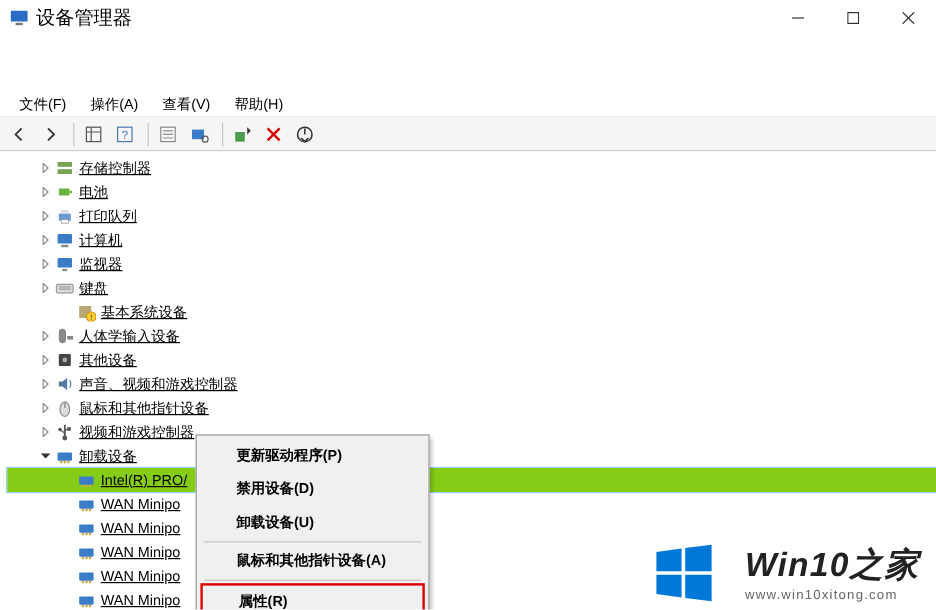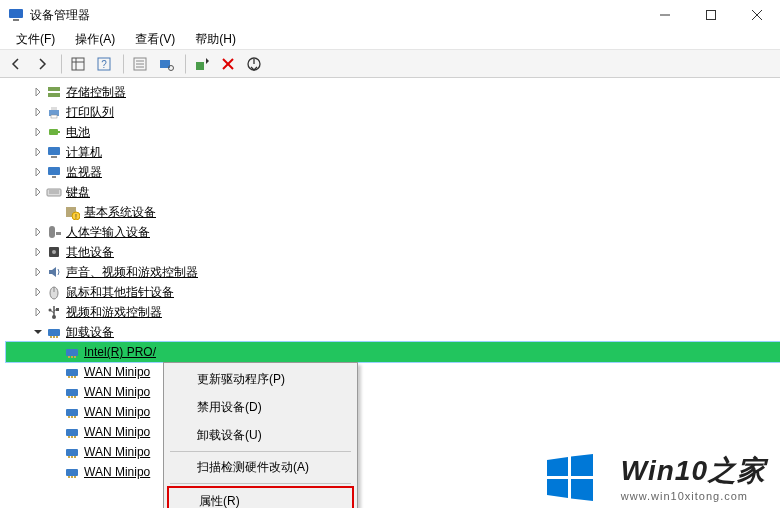--- a/index.html
+++ b/index.html
@@ -1,45 +1,45 @@
 <!DOCTYPE html>
 <html><head>
 <meta charset="utf-8">
 <style>
 * { margin: 0; padding: 0; box-sizing: border-box; font-family: "Microsoft YaHei", "Segoe UI", sans-serif; }
 body { background: #fff; width: 780px; height: 508px; overflow: hidden; position: relative; }
 
 
 .titlebar { height: 30px; display: flex; align-items: center; padding: 0 0 0 8px; }
 .titlebar .icon { width: 16px; height: 16px; margin-right: 6px; }
-.titlebar .title { font-size: 12px; flex: 1; }
+.titlebar .title { font-size: 16px; flex: 1; }
 .win-btn { width: 46px; height: 30px; display: flex; align-items: center; justify-content: center; font-size: 14px; color: #333; }
 .win-btn svg { width: 10px; height: 10px; }
 
 
-.menubar { height: 20px; display: flex; align-items: center; padding-left: 6px; border-bottom: 1px solid #e5e5e5; }
+.menubar { height: 20px; display: flex; align-items: center; padding-left: 6px; border-bottom: 1px solid #e5e5e5; margin-top: 48px; }
 .menubar span { font-size: 12px; padding: 2px 10px; }
 
 
 .toolbar { height: 28px; display: flex; align-items: center; padding: 0 4px; border-bottom: 1px solid #d0d0d0; background: #f5f5f5; }
 .tbtn { width: 24px; height: 24px; display: flex; align-items: center; justify-content: center; margin-right: 2px; border: 1px solid transparent; }
 .tbtn.sep { border-right: 1px solid #c5c5c5; width: 1px; margin: 0 4px; height: 20px; }
 
 
 .tree { padding: 4px 0 0 6px; font-size: 12px; line-height: 20px; overflow: auto; height: calc(508px - 78px); }
 .node { display: flex; align-items: center; height: 20px; white-space: nowrap; text-decoration: underline; }
 .arrow { width: 16px; height: 16px; display: inline-flex; align-items: center; justify-content: center; color: #666; }
 .arrow svg { width: 8px; height: 8px; }
 .nicon { width: 16px; height: 16px; margin-right: 4px; flex-shrink: 0; }
 .ind { display: inline-block; }
-.sel { background: #22c55e; outline: 1px solid #99d1ff; }
+.sel { background: #84cc16; outline: 1px solid #99d1ff; }
 
 
 .ctx { position: absolute; background: #f0f0f0; border: 1px solid #999; box-shadow: 3px 3px 3px rgba(0,0,0,0.2); font-size: 12px; padding: 2px; width: 195px; }
-.ctx-item { padding: 5px 10px 5px 30px; margin: 1px; }
+.ctx-item { padding: 5px 10px 5px 30px; margin: 1px; font-weight: bold; }
 .ctx-sep { height: 1px; background: #c5c5c5; margin: 2px 4px; }
 .ctx-item.hl { border: 2px solid #d00; }
 
 
 .wm { position: absolute; right: 14px; bottom: 6px; display: flex; align-items: center; gap: 26px; }
 .wm-logo { width: 50px; height: 50px; }
 .wm-logo .sq { fill: #0078d7; }
 .wm-text { text-align: left; }
 .wm-text .big { font-size: 28px; font-weight: bold; color: #222; font-style: italic; letter-spacing: 1px; }
 .wm-text .small { font-size: 11px; color: #666; letter-spacing: 1px; }
@@ -155,38 +155,38 @@
       <span>存储控制器</span>
     </div>
     <div class="node">
       <span class="ind" style="width:24px"></span>
       <span class="arrow">
         <svg viewBox="0 0 8 8">
           <path d="M2 0 L6 4 L2 8 Z" fill="none" stroke="#888"></path>
         </svg>
       </span>
       <svg class="nicon" viewBox="0 0 16 16">
+        <rect x="3" y="5" width="9" height="6" fill="#6cb33f" rx="1"></rect>
+        <rect x="12" y="7" width="2" height="2" fill="#6cb33f"></rect>
+      </svg>
+      <span>电池</span>
+    </div>
+    <div class="node">
+      <span class="ind" style="width:24px"></span>
+      <span class="arrow">
+        <svg viewBox="0 0 8 8">
+          <path d="M2 0 L6 4 L2 8 Z" fill="none" stroke="#888"></path>
+        </svg>
+      </span>
+      <svg class="nicon" viewBox="0 0 16 16">
         <rect x="3" y="6" width="10" height="6" fill="#6b9bd1"></rect>
         <rect x="5" y="3" width="6" height="3" fill="#ddd"></rect>
         <rect x="5" y="11" width="6" height="3" fill="#fff" stroke="#888" stroke-width="0.5"></rect>
       </svg>
       <span>打印队列</span>
-    </div>
-    <div class="node">
-      <span class="ind" style="width:24px"></span>
-      <span class="arrow">
-        <svg viewBox="0 0 8 8">
-          <path d="M2 0 L6 4 L2 8 Z" fill="none" stroke="#888"></path>
-        </svg>
-      </span>
-      <svg class="nicon" viewBox="0 0 16 16">
-        <rect x="3" y="5" width="9" height="6" fill="#6cb33f" rx="1"></rect>
-        <rect x="12" y="7" width="2" height="2" fill="#6cb33f"></rect>
-      </svg>
-      <span>电池</span>
     </div>
     <div class="node">
       <span class="ind" style="width:24px"></span>
       <span class="arrow">
         <svg viewBox="0 0 8 8">
           <path d="M2 0 L6 4 L2 8 Z" fill="none" stroke="#888"></path>
         </svg>
       </span>
       <svg class="nicon" viewBox="0 0 16 16">
         <rect x="2" y="3" width="12" height="8" fill="#3a7cc7" rx="1"></rect>
@@ -392,21 +392,21 @@
       </svg>
       <span>WAN Minipo</span>
     </div>
   </div>
 
 <div class="ctx" id="ctx" style="left:163px; top:362px;">
     <div class="ctx-item">更新驱动程序(P)</div>
     <div class="ctx-item">禁用设备(D)</div>
     <div class="ctx-item">卸载设备(U)</div>
     <div class="ctx-sep"></div>
-    <div class="ctx-item">扫描检测硬件改动(A)</div>
+    <div class="ctx-item">鼠标和其他指针设备(A)</div>
     <div class="ctx-sep"></div>
     <div class="ctx-item hl">属性(R)</div>
   </div>
 
 <div class="wm">
   <svg class="wm-logo" viewBox="0 0 50 50">
     <polygon class="sq" points="2,8 23,5 23,24 2,24"></polygon>
     <polygon class="sq" points="26,4.6 48,2 48,24 26,24"></polygon>
     <polygon class="sq" points="2,27 23,27 23,46 2,43"></polygon>
     <polygon class="sq" points="26,27 48,27 48,49 26,46.4"></polygon>

